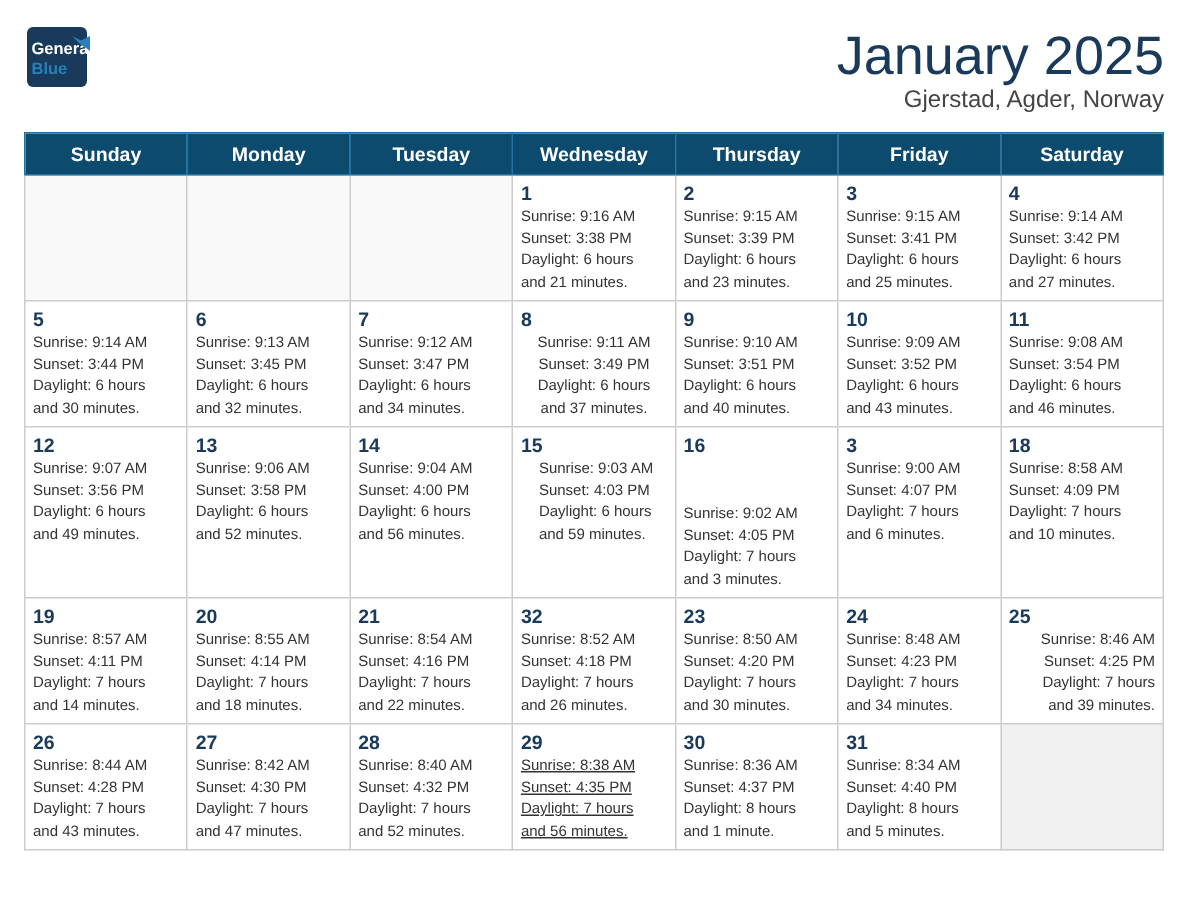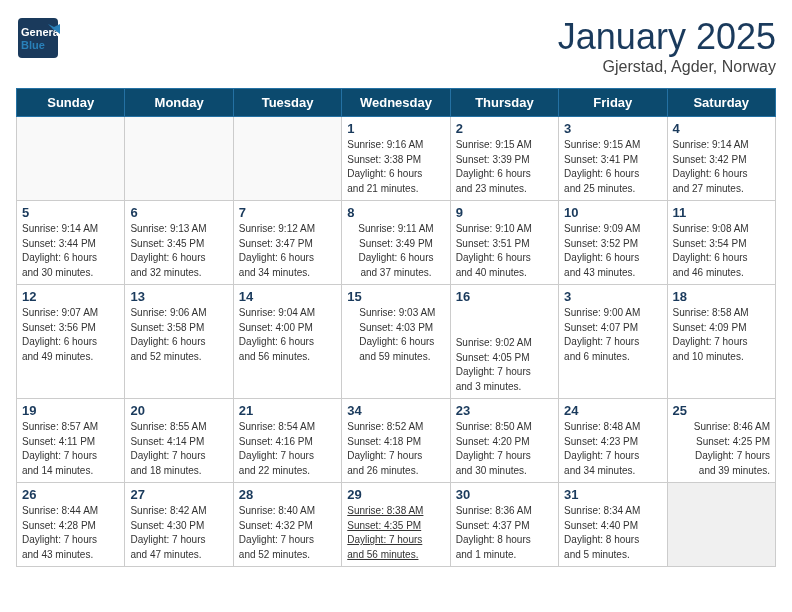--- a/index.html
+++ b/index.html
@@ -266,21 +266,21 @@
 and 18 minutes.</div>
         </td>
         <td>
           <span class="day-number">21</span>
           <div class="day-info" style="white-space: pre-wrap;">Sunrise: 8:54 AM
 Sunset: 4:16 PM
 Daylight: 7 hours
 and 22 minutes.</div>
         </td>
         <td>
-          <span class="day-number">34</span>
+          <span class="day-number">32</span>
           <div class="day-info" style="white-space: pre-wrap;">Sunrise: 8:52 AM
 Sunset: 4:18 PM
 Daylight: 7 hours
 and 26 minutes.</div>
         </td>
         <td>
           <span class="day-number">23</span>
           <div class="day-info" style="white-space: pre-wrap;">Sunrise: 8:50 AM
 Sunset: 4:20 PM
 Daylight: 7 hours

